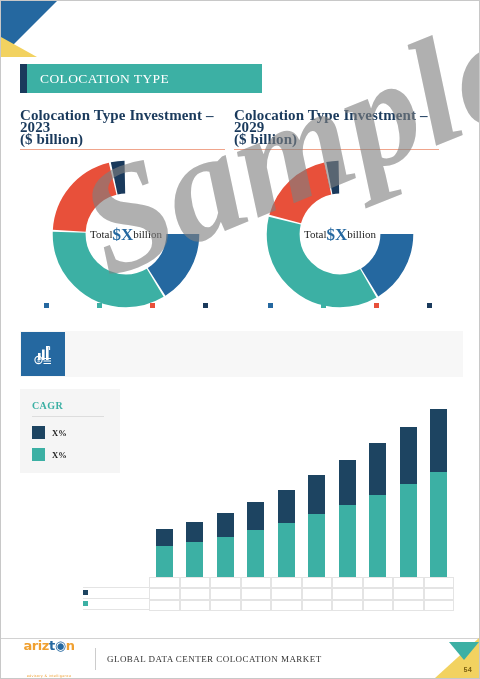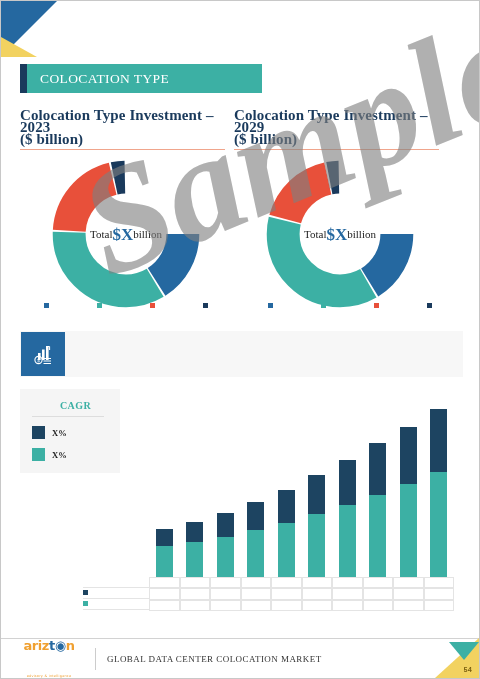--- a/index.html
+++ b/index.html
@@ -122,21 +122,20 @@
   
   .cagr {
     position: absolute; left: 19px; top: 388px;
     width: 100px; height: 84px;
     background: #f5f5f5;
     padding: 11px 0 0 12px;
   }
   .cagr-title {
     color: #3cb0a4; font-size: 10px; font-weight: bold;
     letter-spacing: 0.4px;
-    margin-left: 28px;
   }
   .cagr-rule {
     margin-top: 5px; width: 72px; border-bottom: 1px solid #dddddd;
   }
   .cagr-row { display: flex; align-items: center; margin-top: 9px; }
   .cagr-sw { width: 13px; height: 13px; display: block; }
   .cagr-lbl { font-size: 8.5px; color: #1d1d1d; margin-left: 7px; font-weight: bold; }
 
   
   .barchart {

